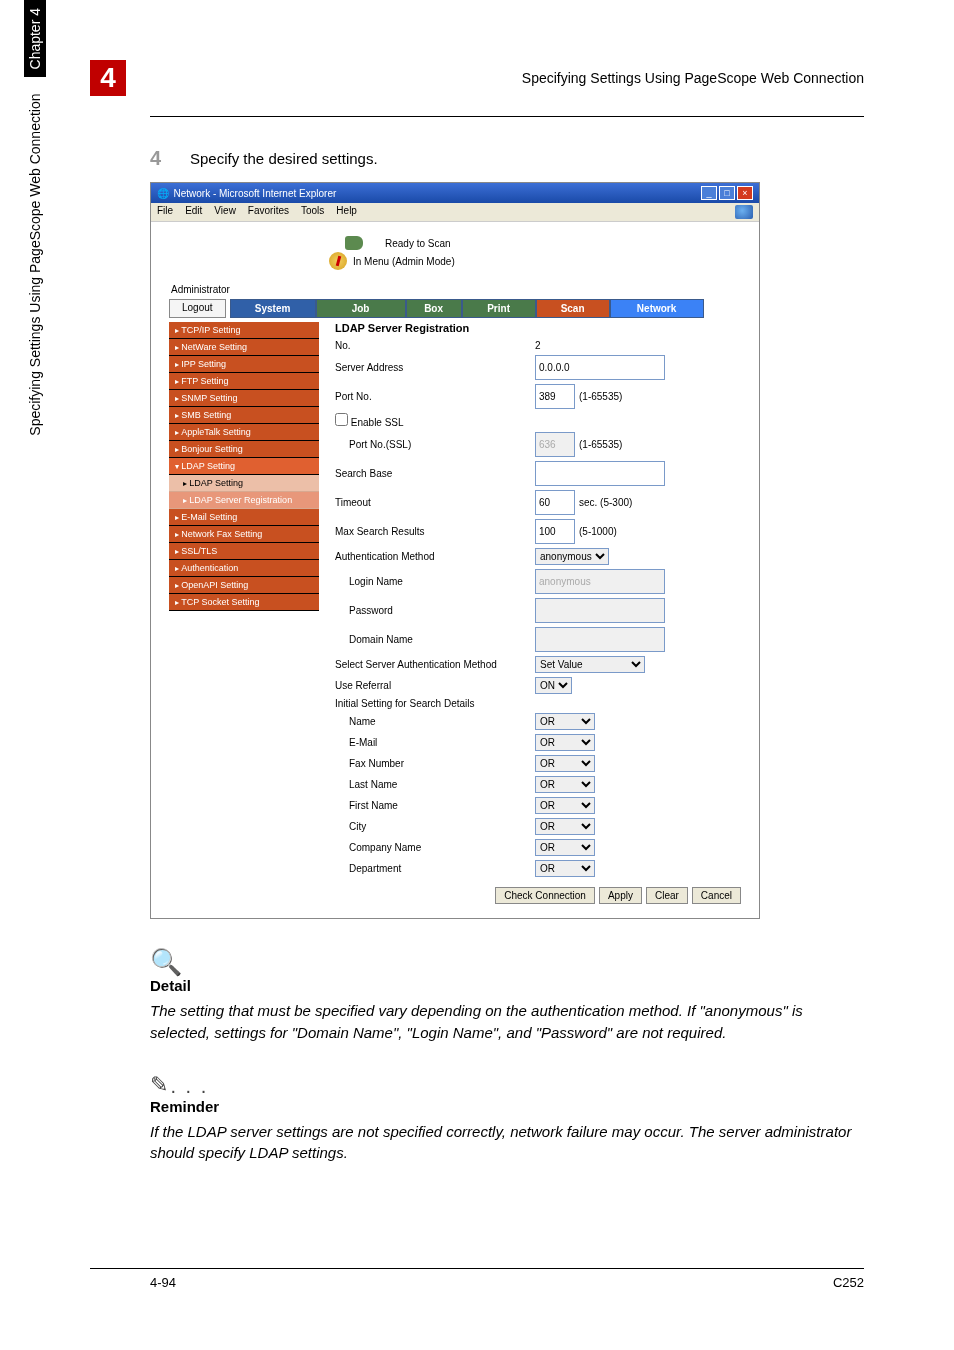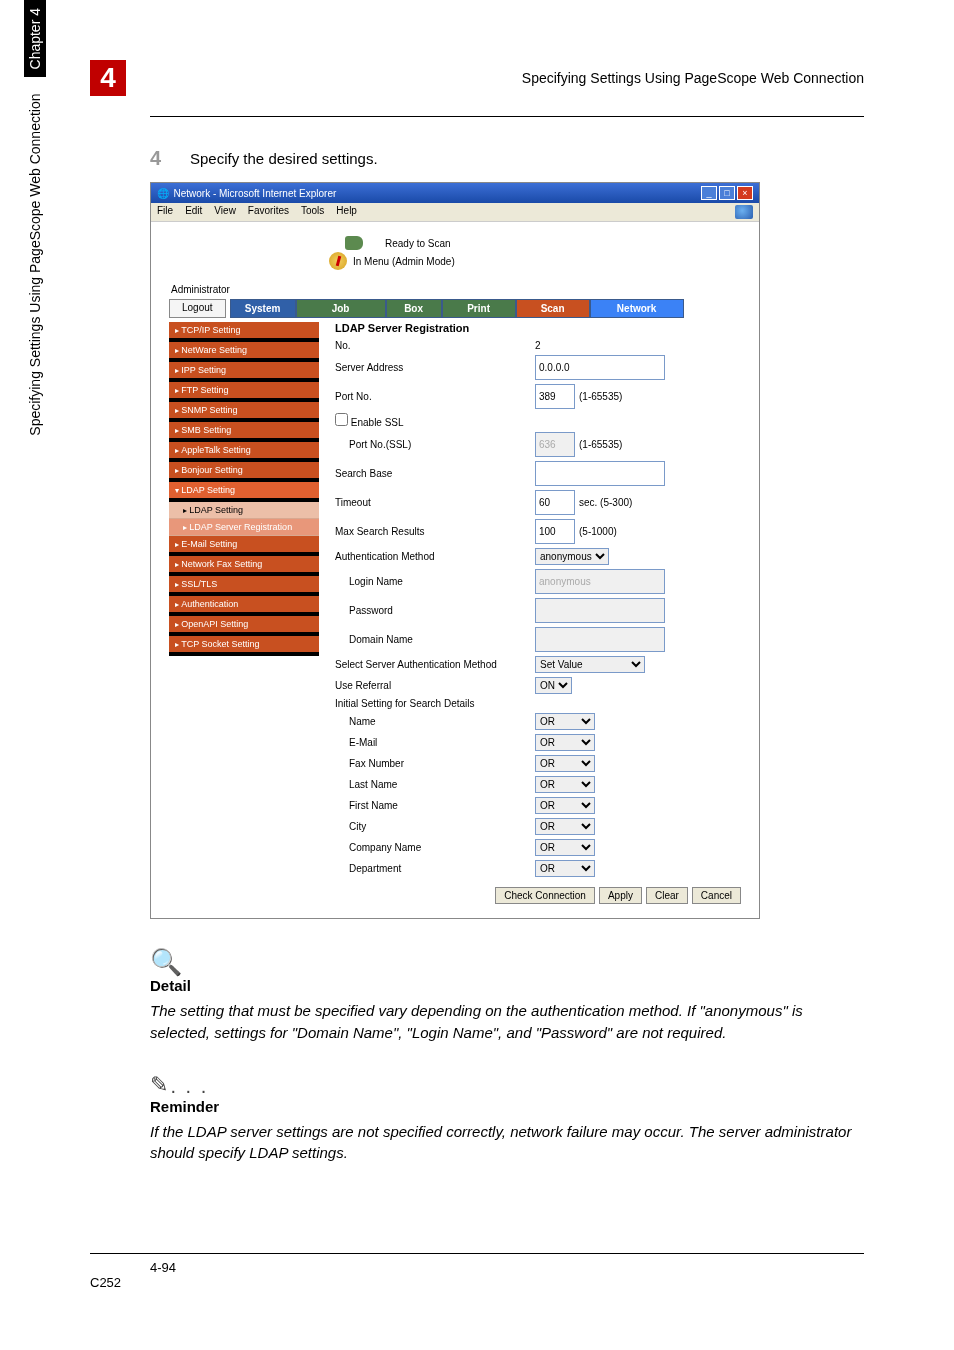--- a/index.html
+++ b/index.html
@@ -26,29 +26,29 @@
   .content-area { padding: 14px 18px 14px 18px; background: #fff; }
   .status-row { display: flex; align-items: center; gap: 22px; margin-left: 160px; margin-bottom: 2px; padding-left: 16px; }
   .status-icon { width: 18px; height: 14px; background: #5c8a4f; border-radius: 3px 6px 6px 3px; }
   .menu-row { display: flex; align-items: center; gap: 6px; margin-left: 160px; margin-bottom: 14px; }
   .menu-icon { width: 18px; height: 18px; background: radial-gradient(circle, #f3d060, #d6a020); border-radius: 50%; position: relative; }
   .menu-icon::after { content: ''; position: absolute; width: 3px; height: 10px; background: #c00; top: 4px; left: 8px; transform: rotate(15deg); }
   .admin-label { font-size: 10px; margin-bottom: 4px; margin-left: 2px; }
   .tab-row { display: flex; gap: 0; margin-bottom: 4px; align-items: stretch; }
   .logout-btn { border: 1px solid #888; padding: 2px 12px; font-size: 10px; background: #f5f5f5; margin-right: 4px; cursor: default; }
   .tab { padding: 3px 0; text-align: center; color: #fff; font-size: 10px; font-weight: bold; border: 1px solid #3a5a8c; }
-  .tab-system { background: #3060a8; width: 66px; }
+  .tab-system { background: #3060a8; width: 86px; }
   .tab-job { background: #4a7a4a; width: 90px; }
   .tab-box { background: #4a7a4a; width: 56px; }
   .tab-print { background: #4a7a4a; width: 74px; }
   .tab-scan { background: #c85020; width: 74px; }
   .tab-network { background: #3b82f6; width: 94px; }
   .main-flex { display: flex; gap: 0; }
   .sidebar { width: 150px; }
-  .side-item { background: #c85020; color: #fff; padding: 3px 6px; font-size: 9px; border-bottom: 4px solid #000000; cursor: default; }
+  .side-item { background: #c85020; color: #fff; padding: 3px 6px; font-size: 9px; border-bottom: 1px solid #000000; cursor: default; }
   .side-item.open { background: #e06030; }
   .side-sub { background: #ecbfa8; color: #000; padding: 3px 14px; font-size: 9px; border-bottom: 1px solid #d8a890; cursor: default; }
   .side-sub.sel { background: #e8977a; color: #fff; }
   .arrow-r::before { content: '▸ '; font-size: 8px; }
   .arrow-d::before { content: '▾ '; font-size: 8px; }
   .form-area { flex: 1; padding: 0 0 0 16px; }
   .form-title { font-weight: bold; font-size: 11px; margin-bottom: 6px; }
   .form-row { display: flex; align-items: center; margin-bottom: 4px; font-size: 10px; }
   .form-label { width: 200px; }
   .form-label.indent { padding-left: 14px; }
@@ -62,21 +62,21 @@
   .form-btn { border: 1px solid #888; background: #ece9d8; font-size: 10px; padding: 2px 8px; cursor: default; }
   .vertical-label { position: absolute; left: 24px; top: 520px; transform: rotate(-90deg); transform-origin: left top; font-size: 14px; white-space: nowrap; width: 520px; display: flex; justify-content: flex-end; gap: 16px; align-items: center; }
   .vertical-label .vsec { }
   .vertical-label .vchap { background: #000; color: #fff; padding: 3px 8px; }
   .detail-block { margin-left: 60px; margin-top: 30px; }
   .detail-icon { font-size: 26px; color: #444; line-height: 1; }
   .detail-icon.pencil { font-size: 22px; display: flex; align-items: flex-end; gap: 2px; }
   .detail-icon .dots { font-size: 20px; letter-spacing: 2px; }
   .detail-head { font-weight: bold; font-size: 15px; margin-top: 2px; margin-bottom: 6px; }
   .detail-body { font-style: italic; font-size: 15px; line-height: 1.45; }
-  .footer { position: absolute; bottom: 60px; left: 90px; right: 90px; border-top: 1px solid #000; display: flex; justify-content: space-between; padding-top: 6px; font-size: 13px; flex-direction: column; }
+  .footer { position: absolute; bottom: 60px; left: 90px; right: 90px; border-top: 1px solid #000; display: flex; justify-content: space-between; padding-top: 6px; font-size: 13px; }
   .footer .pn { margin-left: 60px; }
 </style>
 </head>
 <body>
 
 <div class="page">
 
   <div class="header-row">
     <div class="chapter-num">4</div>
     <div class="header-text">Specifying Settings Using PageScope Web Connection</div>

